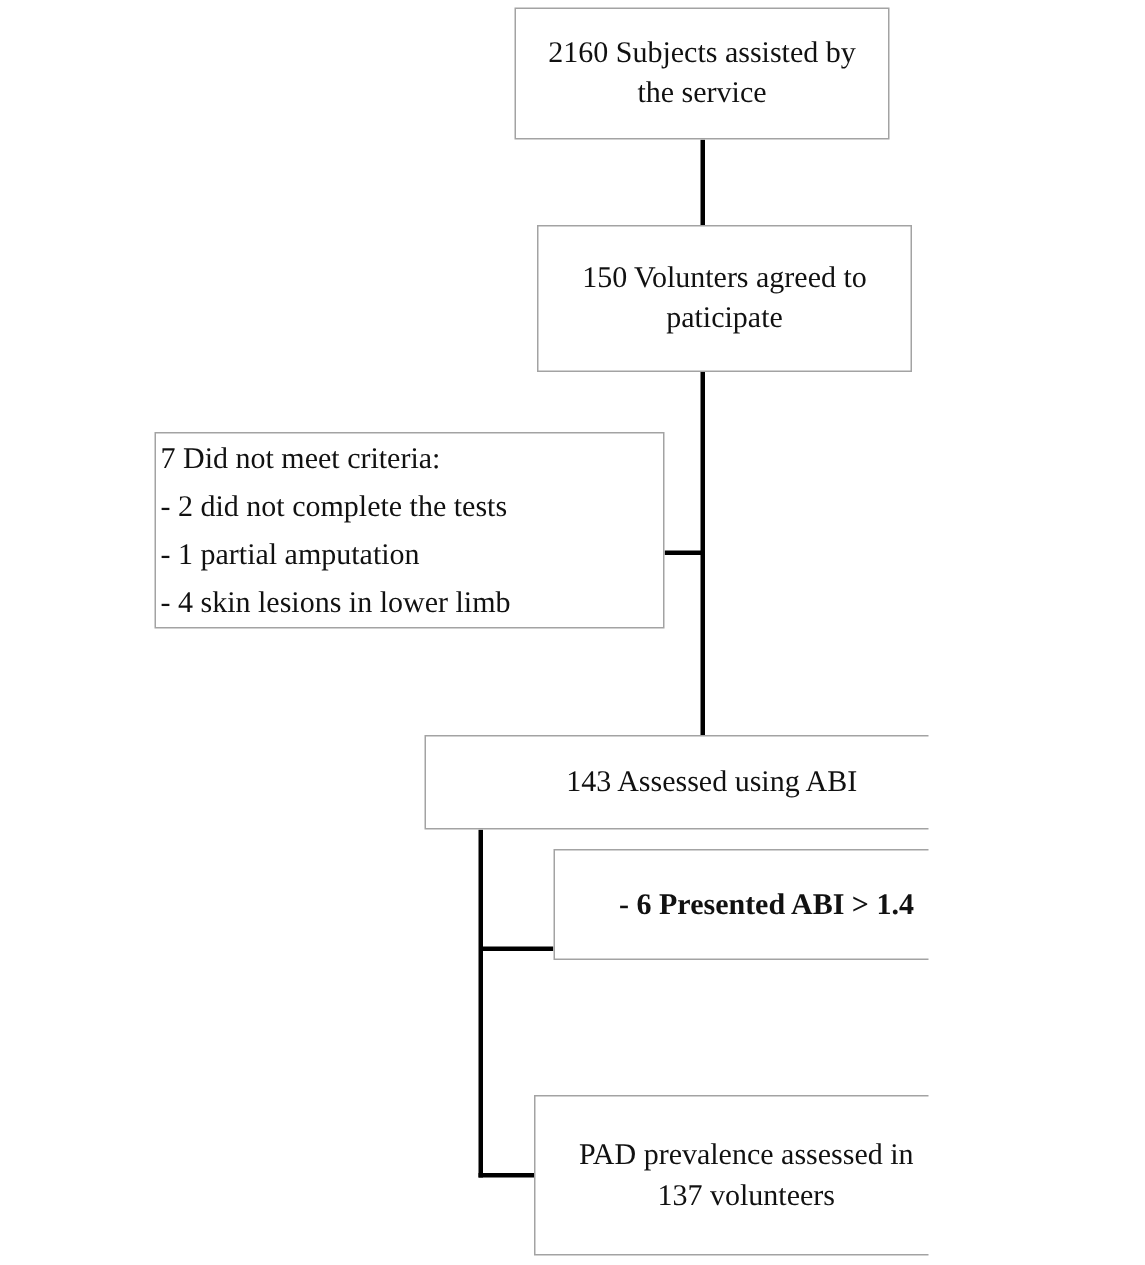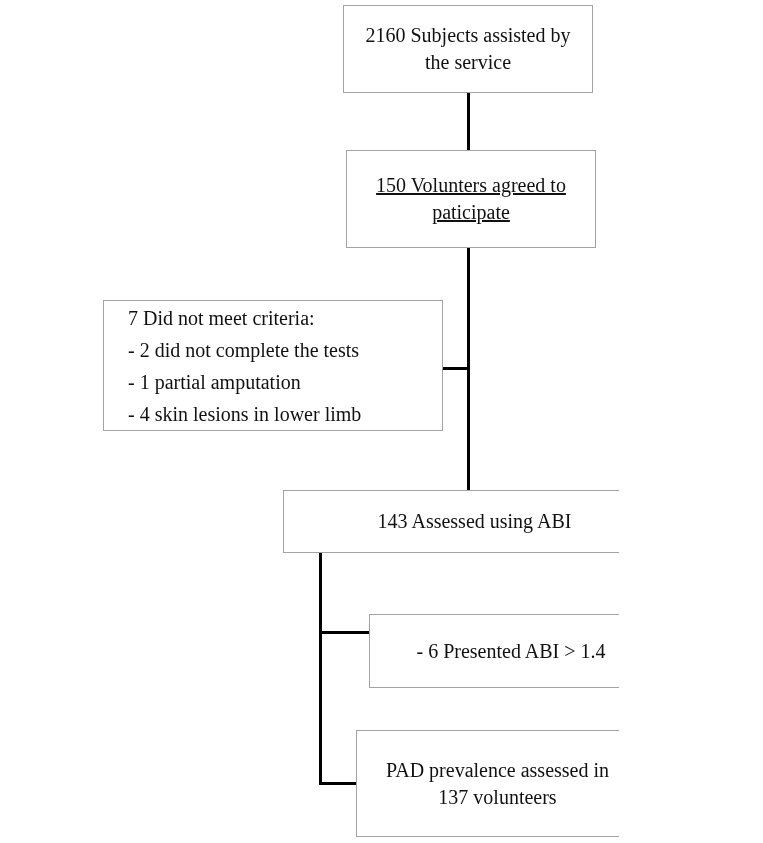--- a/index.html
+++ b/index.html
@@ -43,24 +43,24 @@
     padding-left: 3px;
     padding-right: 6px;
   }
   .conn {
     position: absolute;
     background: var(--connector);
     z-index: 1;
   }
   
   #b1 { left: 343px; top: 5px;   width: 250px; height: 88px; }
-  #b2 { left: 346px; top: 150px; width: 250px; height: 98px; text-decoration: underline; }
-  #b3 { left: 103px; top: 300px; width: 340px; height: 131px; padding-left: 21px; }
+  #b2 { left: 358px; top: 150px; width: 250px; height: 98px; }
+  #b3 { left: 103px; top: 288px; width: 340px; height: 131px; }
   #b4 { left: 283px; top: 490px; width: 372px; height: 63px; padding-left: 11px; }
-  #b5 { left: 369px; top: 614px; width: 284px; height: 74px; }
+  #b5 { left: 369px; top: 566px; width: 284px; height: 74px; font-weight: bold; }
   #b6 { left: 356px; top: 730px; width: 283px; height: 107px; }
   
   #c1 { left: 467px; top: 93px;  width: 3px;  height: 58px; }   
   #c2 { left: 467px; top: 248px; width: 3px;  height: 243px; }  
   #c3 { left: 443px; top: 367px; width: 25px; height: 3px; }    
   #c4 { left: 319px; top: 553px; width: 3px;  height: 232px; }  
   #c5 { left: 322px; top: 631px; width: 47px; height: 3px; }    
   #c6 { left: 319px; top: 782px; width: 53px; height: 3px; }    
 </style>
 </head>

